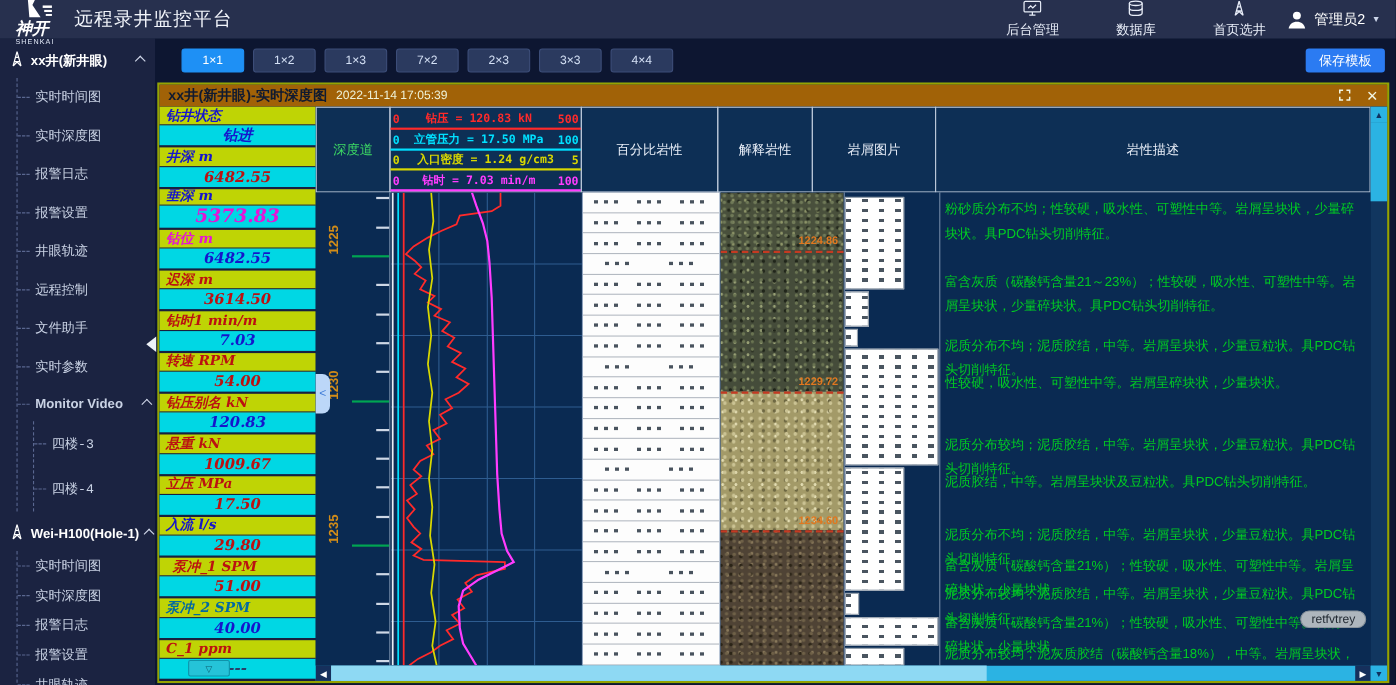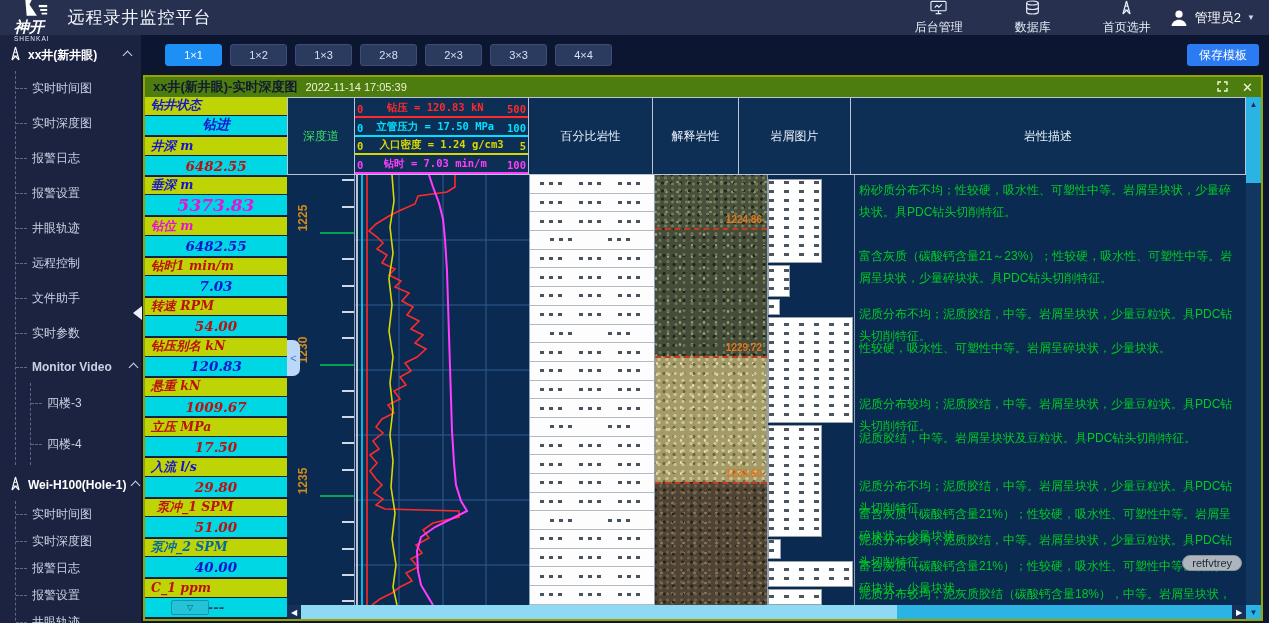--- a/index.html
+++ b/index.html
@@ -29,36 +29,36 @@
          font-weight:bold;font-size:12px;cursor:pointer;white-space:nowrap;}
   .troot svg{flex:0 0 auto;stroke:#fff;fill:none;stroke-width:1.1;}
   .caret{width:6px;height:6px;border-left:1.5px solid #cfd6e8;border-top:1.5px solid #cfd6e8;
          transform:rotate(45deg);margin-left:auto;margin-right:4px;flex:0 0 auto;}
   ul.sub{list-style:none;margin:0 0 0 15px;padding:0;border-left:1px dashed #5a6790;}
   ul.sub li{padding:9px 0;color:#c9d2e4;font-size:12px;display:flex;align-items:center;
             cursor:pointer;white-space:nowrap;}
   ul.sub li::before{content:"";width:11px;border-top:1px dashed #5a6790;margin-right:5px;flex:0 0 auto;}
   li.group{color:#fff;font-weight:bold;}
   ul.sub2{list-style:none;margin:0 0 0 14px;padding:0;border-left:1px dashed #5a6790;}
-  ul.sub2 li{padding:12px 0;}
+  ul.sub2 li{padding:12px 0;font-family:Liberation Mono, monospace;}
   ul.tight li{padding:5px 0;}
 
   
   .toolbar{position:absolute;left:143px;top:35px;right:0;height:40px;display:flex;
            align-items:center;padding-left:22px;gap:8px;}
   .lay-btn{width:55px;height:20px;background:#2b3a5f;border:1px solid #3c4d78;border-radius:3px;
            color:#d4e0f5;font-size:11px;display:flex;align-items:center;justify-content:center;cursor:pointer;}
   .lay-btn.active{background:#1e90f5;border-color:#1e90f5;color:#fff;}
   .save-btn{position:absolute;right:10px;top:9px;height:22px;padding:0 12px;background:#2b7bf2;
             border-radius:3px;color:#fff;font-size:12px;display:flex;align-items:center;cursor:pointer;}
 
   
   .win{position:absolute;left:143px;top:75px;width:1120px;height:546px;box-sizing:border-box;
        border:2px solid #96a300;background:#0a2a52;}
-  .titlebar{height:20px;background:#4d7c0f;display:flex;align-items:center;padding:0 8px;gap:8px;}
+  .titlebar{height:20px;background:#a16207;display:flex;align-items:center;padding:0 8px;gap:8px;}
   .tb-title{font-size:13px;font-weight:bold;color:#101a30;}
   .tb-time{font-size:11px;color:#eef2d8;}
   .tb-icons{margin-left:auto;display:flex;align-items:center;gap:14px;}
   .tb-ic{color:#f2f6e2;font-size:12px;line-height:1;cursor:pointer;}
   .win-body{position:relative;display:flex;height:522px;}
 
   
   .params{width:142px;flex:0 0 142px;background:#17203f;display:flex;flex-direction:column;}
   .param{flex:1;display:flex;flex-direction:column;border-bottom:2px solid #17203f;min-height:0;}
   .p-label{flex:1;background:#bfd405;display:flex;align-items:center;padding-left:6px;
@@ -285,21 +285,21 @@
           <span>井眼轨迹</span>
         </li>
       </ul>
     </aside>
 
   <div class="toolbar">
     <div id="layout-btns" style="display:flex;gap:8px;">
         <div class="lay-btn active">1×1</div>
         <div class="lay-btn">1×2</div>
         <div class="lay-btn">1×3</div>
-        <div class="lay-btn">2×8</div>
+        <div class="lay-btn">7×2</div>
         <div class="lay-btn">2×3</div>
         <div class="lay-btn">3×3</div>
         <div class="lay-btn">4×4</div>
       </div>
     <div class="save-btn">保存模板</div>
   </div>
 
   <div class="win">
     <div class="titlebar">
       <span class="tb-title">xx井(新井眼)-实时深度图</span>
@@ -324,20 +324,24 @@
             <div class="p-label" style="color: rgb(21, 21, 204);">井深 m</div>
             <div class="p-value" style="color: rgb(187, 17, 17);">6482.55</div>
           </div>
           <div class="param">
             <div class="p-label" style="color: rgb(21, 21, 204);">垂深 m</div>
             <div class="p-value big" style="color: rgb(230, 19, 214);">5373.83</div>
           </div>
           <div class="param">
             <div class="p-label" style="color: rgb(230, 19, 214);">钻位 m</div>
             <div class="p-value" style="color: rgb(21, 21, 204);">6482.55</div>
+          </div>
+          <div class="param">
+            <div class="p-label" style="color: rgb(187, 17, 17);">迟深 m</div>
+            <div class="p-value" style="color: rgb(187, 17, 17);">3614.50</div>
           </div>
           <div class="param">
             <div class="p-label" style="color: rgb(187, 17, 17);">钻时1 min/m</div>
             <div class="p-value" style="color: rgb(21, 21, 204);">7.03</div>
           </div>
           <div class="param">
             <div class="p-label" style="color: rgb(187, 17, 17);">转速 RPM</div>
             <div class="p-value" style="color: rgb(187, 17, 17);">54.00</div>
           </div>
           <div class="param">

